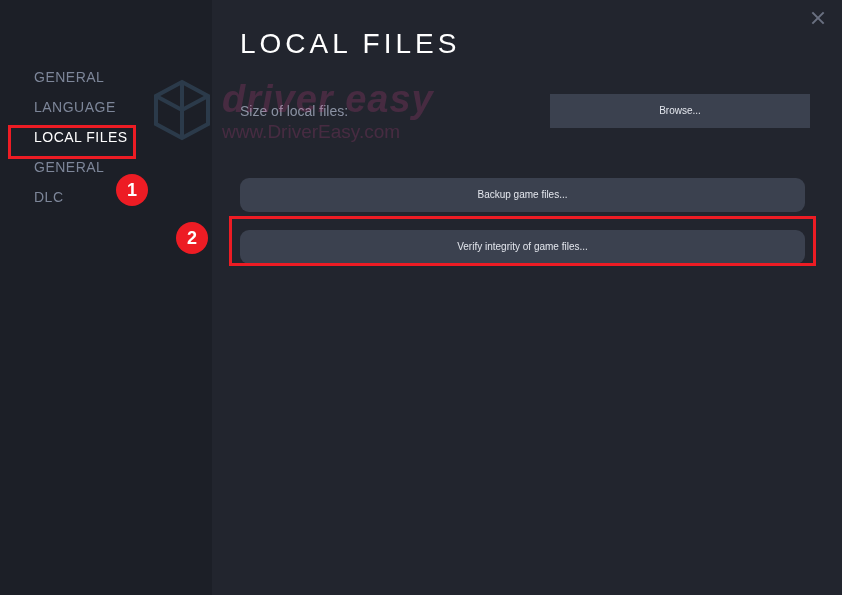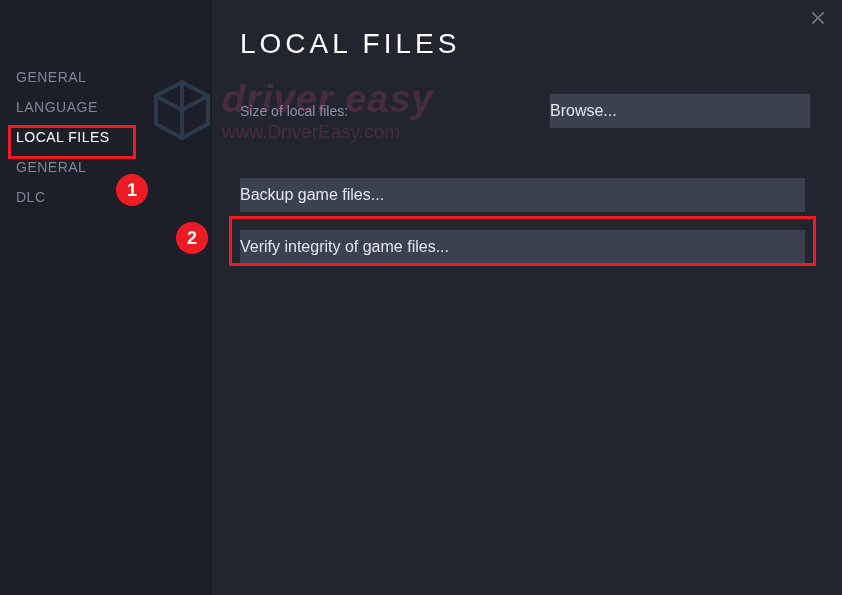--- a/index.html
+++ b/index.html
@@ -20,21 +20,21 @@
     .sidebar {
       width: 212px;
       flex: 0 0 212px;
       background: #1c1f27;
       padding-top: 62px;
       position: relative;
     }
     .side-item {
       height: 30px;
       line-height: 30px;
-      padding-left: 16px;
+      padding-left: 34px;
       font-size: 14px;
       letter-spacing: 0.5px;
       color: #7d8699;
       cursor: pointer;
       user-select: none;
     }
     .side-item.active { color: #ffffff; }
     
     .main {
       flex: 1;
@@ -55,35 +55,36 @@
       gap: 11px;
     }
     .size-label {
       font-size: 14px;
       color: #8b92a3;
     }
     .btn {
       background: #3b414f;
       color: #e3e6ed;
       border: none;
-      font-size: 16px;
+      font-size: 10px;
       height: 34px;
       line-height: 34px;
-      text-align: left;
+      text-align: center;
       cursor: pointer;
       user-select: none;
     }
     .browse-btn {
       width: 260px;
       margin-left: auto;
     }
     .wide-btn {
       display: block;
       width: 565px;
       margin-bottom: 18px;
+      border-radius: 9px;
     }
     
     .close-x {
       position: absolute;
       top: 8px;
       right: 14px;
       width: 20px;
       height: 20px;
       cursor: pointer;
     }

